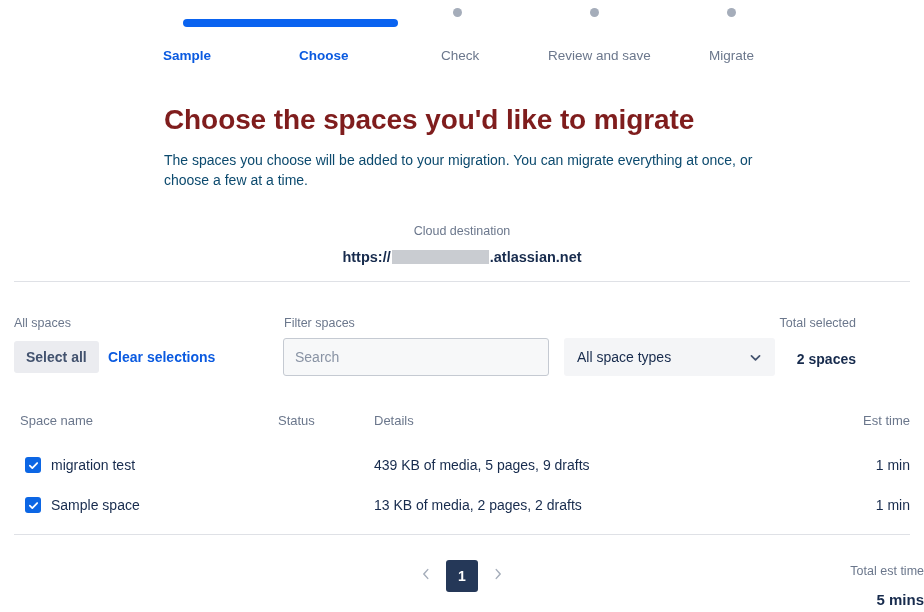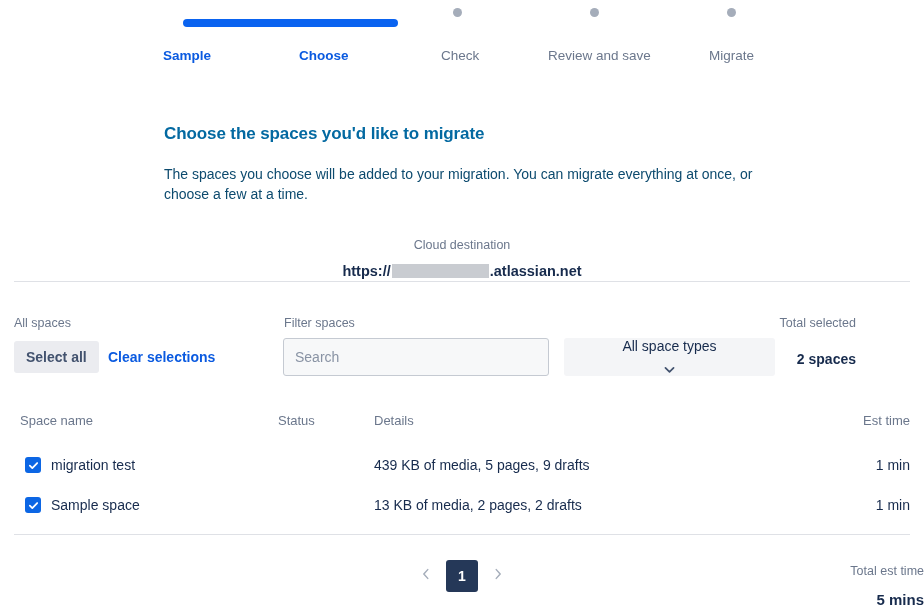--- a/index.html
+++ b/index.html
@@ -29,23 +29,23 @@
     position: absolute; top: 47px;
     font-size: 13.5px; line-height: 18px;
     white-space: nowrap; text-align: center;
   }
   .step-label.active { color: #0a5ae0; font-weight: 700; }
   .step-label.inactive { color: #6b778c; font-weight: 400; }
 
   
   .content { position: absolute; left: 0; top: 78px; width: 924px; }
   .heading {
-    margin-left: 164px; margin-top: 41px;
-    font-size: 17px; line-height: 30px; font-weight: 700;
-    color: #0369a1; letter-spacing: -0.1px;
+    margin-left: 164px; margin-top: 27px;
+    font-size: 28px; line-height: 30px; font-weight: 700;
+    color: #7f1d1d; letter-spacing: -0.1px;
   }
   .subtext {
     margin-left: 164px; margin-top: 15px; width: 600px;
     font-size: 14px; line-height: 20px; color: #0c4a6e;
   }
 
   
   .dest { margin-top: 33px; text-align: center; }
   .dest-label { font-size: 12.5px; color: #6b778c; line-height: 16px; }
   .dest-url {
@@ -96,21 +96,20 @@
     background: #f7f8f9; border: 1px solid #c5cad2; border-radius: 3px;
     padding: 4px 11px;
     font-family: "Liberation Sans", sans-serif; font-size: 14px; color: #172b4d;
   }
   .search-box::placeholder { color: #8993a4; }
   .select-box {
     position: absolute; left: 564px; top: 338px; width: 211px; height: 38px;
     background: #f4f5f7; border: none; border-radius: 3px;
     display: flex; align-items: center; padding: 0 13px;
     cursor: pointer;
-    flex-direction: column;
   }
   .select-text { font-size: 14px; color: #172b4d; flex: 1; }
   .chev { width: 13px; height: 13px; display: block; }
 
   
   .table { position: absolute; left: 0; top: 408px; width: 924px; }
   .th {
     position: absolute; font-size: 13px; color: #6b778c; line-height: 16px;
   }
   #th-space { left: 20px; top: 5px; }

